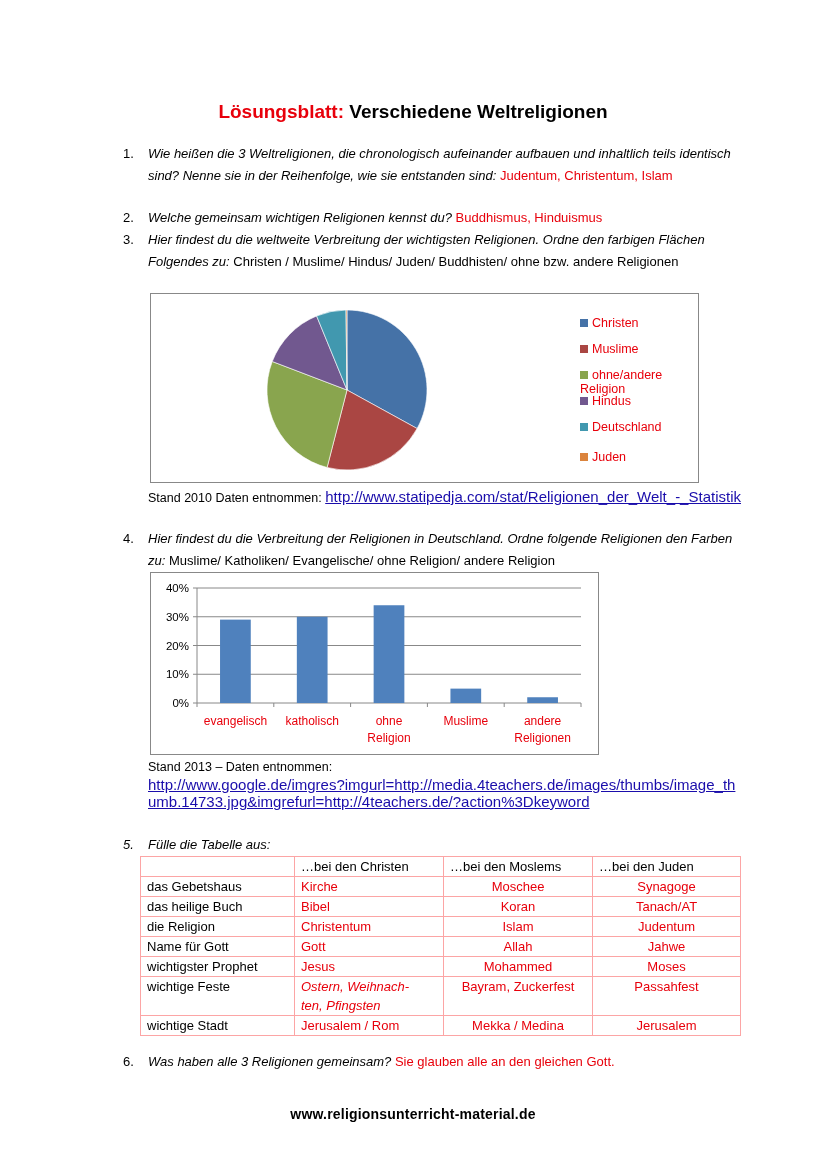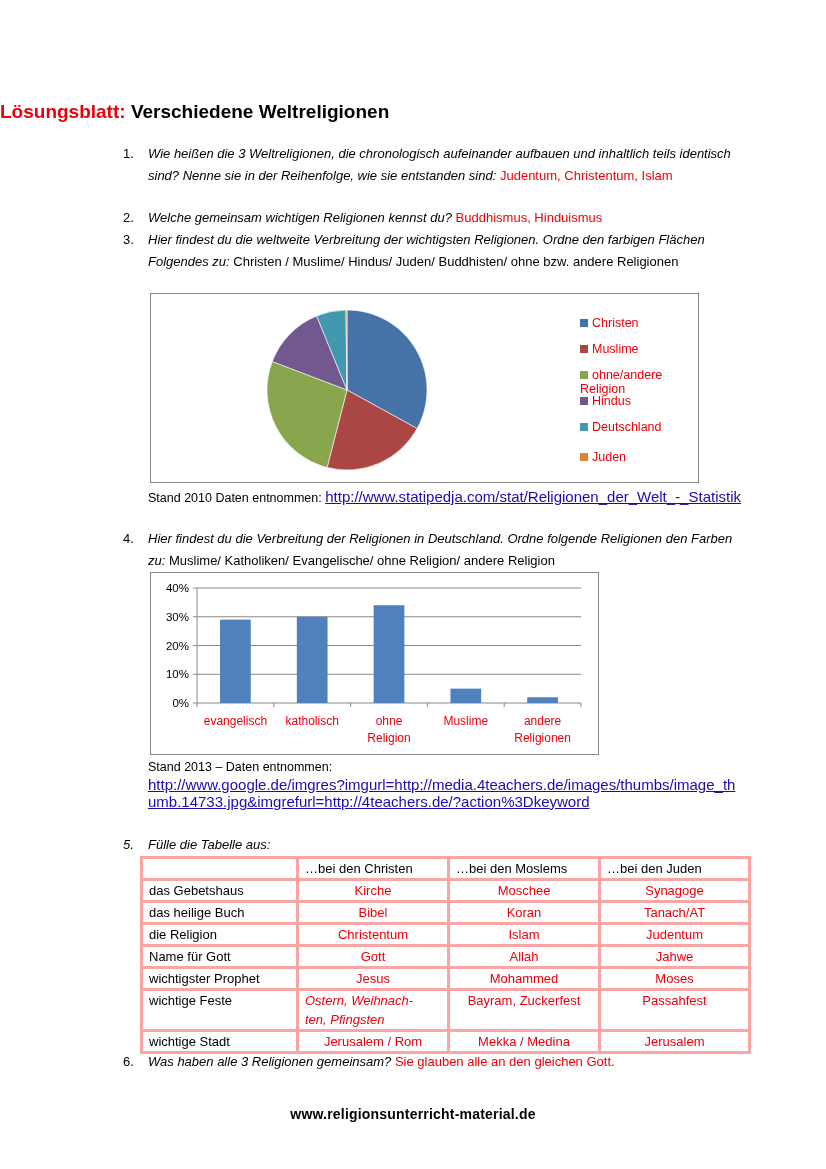--- a/index.html
+++ b/index.html
@@ -1,32 +1,32 @@
 <!DOCTYPE html>
 <html><head>
 <meta charset="utf-8">
 <style>
   html, body { margin: 0; padding: 0; background: #fff; }
   body { width: 826px; height: 1169px; position: relative; overflow: hidden;
          font-family: "Liberation Sans", sans-serif; font-size: 13px; color: #000; }
   .red { color: #e8000b; }
   .abs { position: absolute; }
-  .title { left: 0; width: 826px; top: 101px; text-align: left; font-size: 19px; font-weight: bold; }
+  .title { left: 0; width: 826px; top: 101px; text-align: center; font-size: 19px; font-weight: bold; }
   .q { position: absolute; left: 123px; width: 620px; line-height: 21.5px; font-size: 13px; }
   .q .num { position: absolute; left: 0; width: 20px; }
   .q .body { margin-left: 25px; }
   .it { font-style: italic; }
   .chartbox { position: absolute; border: 1px solid #888; background: #fff; }
   .legend-item { position: absolute; left: 550px; font-size: 12.5px; color: #e8000b; padding-left: 30px; }
   .legend-swatch { display: inline-block; width: 8px; height: 8px; margin-right: 4px; vertical-align: 0px; }
   a.link { color: #1a0dab; text-decoration: underline; font-size: 15px; }
   table.rel { position: absolute; left: 140px; top: 856px; border-collapse: collapse; font-size: 13px; }
-  table.rel td { border: 3px solid #fca5a5; padding: 0 6px; height: 18px; line-height: 19px; vertical-align: top; }
+  table.rel td { border: 1px solid #fca5a5; padding: 0 6px; height: 18px; line-height: 19px; vertical-align: top; }
   table.rel td.c1 { width: 141px; }
-  table.rel td.c2 { width: 136px; text-align: center; }
+  table.rel td.c2 { width: 136px; text-align: left; }
   table.rel td.c3 { width: 136px; text-align: center; }
   table.rel td.c4 { width: 135px; text-align: center; }
   table.rel tr.head td { text-align: left; }
   .footer { left: 0; width: 826px; top: 1106px; text-align: center; font-weight: bold; font-size: 14px; letter-spacing: 0.2px; }
   svg text { font-family: "Liberation Sans", sans-serif; }
 </style>
 </head>
 <body>
 
 <div class="abs title">

